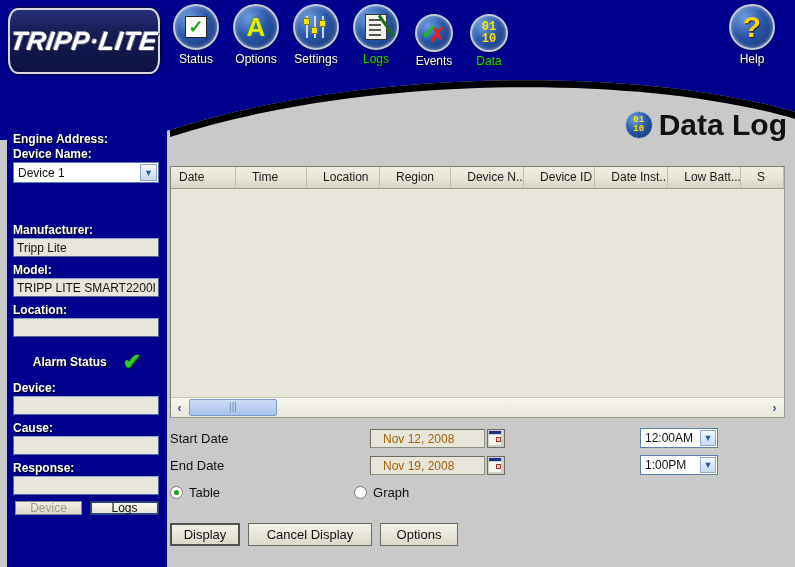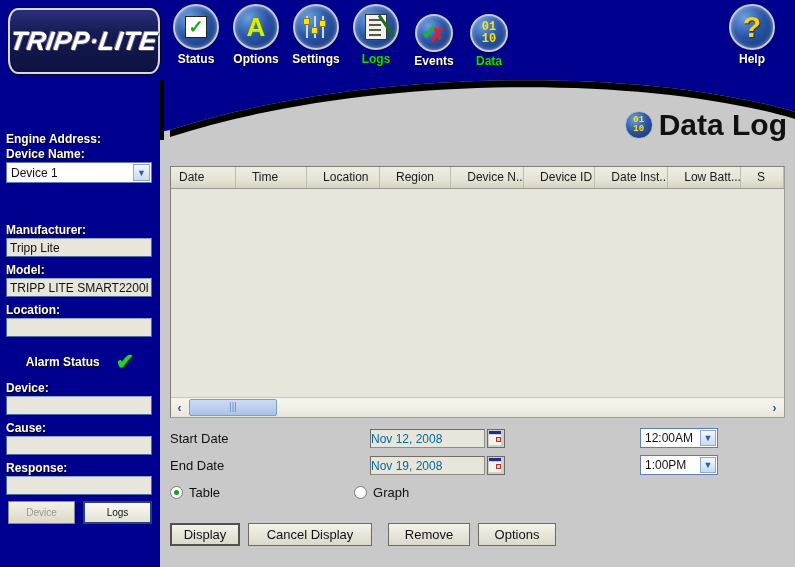--- a/index.html
+++ b/index.html
@@ -72,21 +72,21 @@
     border-radius: 50%;
     background: radial-gradient(circle at 32% 28%, #6d9ede 0%, #2a56a8 45%, #123070 100%);
     border: 2px solid #c3cbd8;
     box-shadow: inset 0 0 4px rgba(255,255,255,.5), 0 1px 2px rgba(0,0,0,.6);
     position: relative;
     display: flex; align-items: center; justify-content: center;
   }
   .nav-icon.small { width: 38px; height: 38px; margin-top: 4px; }
   .nav-label {
     margin-top: 2px;
-    font-size: 12px; font-weight: bold;
+    font-size: 12px; font-weight: normal;
     color: #ffffff;
     text-shadow: 1px 1px 1px #000;
   }
   .nav-label.active { color: #00e400; }
 
   
   .gl-check {
     width: 22px; height: 22px; background: #fff;
     border: 1px solid #222;
     display:flex; align-items:center; justify-content:center;
@@ -110,21 +110,21 @@
   .gl-events .c2 { position:absolute; left:8px; top:3px; font-size:20px; color:#e02222; font-weight:bold; line-height:1;}
   .gl-bin { font-size: 12px; font-weight: bold; color:#ffe400; line-height: 1.0; text-align:center; font-family:"Liberation Mono", monospace;}
   .gl-help { font-size: 30px; font-weight: bold; color:#ffd400; line-height: 1; text-shadow: 1px 1px 1px #222;}
 
   .gl-sliders { position:relative; width:26px; height:24px;}
   .gl-sliders i { position:absolute; width:2px; height:22px; background:#cfd9e8; top:1px;}
   .gl-sliders b { position:absolute; width:7px; height:7px; background:#ffe400; border:1px solid #8a7a00;}
 
   
   #sidebar {
-    position: absolute; left: 0; top: 80px;
+    position: absolute; left: 7px; top: 80px;
     width: 160px; height: 487px;
     background: #00008f;
     z-index: 4;
     padding: 0;
   }
   #sidebar .lbl {
     color:#ffffff; font-size:12px; font-weight:bold;
     margin: 0 0 1px 6px;
     text-shadow: 1px 1px 0 #000;
   }
@@ -166,22 +166,22 @@
   }
   #alarm-row .txt {
     color:#fff; font-size:12px; font-weight:bold; text-shadow:1px 1px 0 #000;
   }
   #alarm-row .chk {
     font-size:22px; color:#2ecb2e; font-weight:bold; line-height:1;
     text-shadow: 1px 1px 1px #064e06;
   }
   #sidebar .btnrow { display:flex; gap:8px; margin: 6px 8px 0 8px; }
   .sbtn {
-    flex: 1; height: 23px;
-    font-size: 10px;
+    flex: 1; height: 14px;
+    font-size: 12px;
     border: 1px solid #555;
     background: linear-gradient(180deg,#f2f0e6,#ddd9c8);
     color: #111;
     display:flex; align-items:center; justify-content:center;
     cursor: pointer;
   }
   .sbtn.disabled { color:#9a9a90; border-color:#888; cursor: default; }
   .sbtn.focus { border: 2px solid #26427a; background: linear-gradient(180deg,#fbfaf4,#e4e1d4); }
 
   
@@ -254,21 +254,21 @@
   }
 
   
   #form-area { position:absolute; left:10px; top: 346px; width: 625px; }
   .frow { display:flex; align-items:center; height:24px; margin-bottom: 3px; }
   .flabel { width: 200px; font-size: 13px; color:#111; }
   .dateinput {
     width: 115px; height: 19px;
     background:#e8e6da; border:1px solid #8d8d84;
     border-top-color:#6e6e66; border-left-color:#6e6e66;
-    font-size:12px; color:#0369a1; padding: 1px 0; line-height:16px;
+    font-size:12px; color:#a16207; padding: 1px 12px; line-height:16px;
   }
   .calbtn {
     width: 18px; height: 19px; margin-left: 2px;
     border:1px solid #6b6b63; background:#cfcfc4;
     position: relative; cursor: pointer;
     overflow: hidden;
   }
   .calbtn .top { position:absolute; left:1px; top:1px; width:12px; height:3px; background:#1b2f8f;}
   .calbtn .grid { position:absolute; left:1px; top:5px; width:12px; height:10px; background:#f4f4ec;}
   .calbtn .dot { position:absolute; left:8px; top:7px; width:5px; height:5px; border:1px solid #a33; background:#f0cfcf;}
@@ -494,19 +494,18 @@
           </span>
         <span class="rlabel">Table</span>
         <span style="display:inline-block;width:134px"></span>
         <span class="radio"></span>
         <span class="rlabel">Graph</span>
       </div>
 
       <div id="btnrow">
         <div class="bigbtn first" style="width:70px">Display</div>
         <div class="bigbtn" style="width:124px">Cancel Display</div>
-        <div class="bigbtn" style="width:82px;margin-left:8px">Remove</div>
         <div class="bigbtn" style="width:78px">Options</div>
       </div>
 
     </div>
   </div>
 </div>
 
 </body></html>

